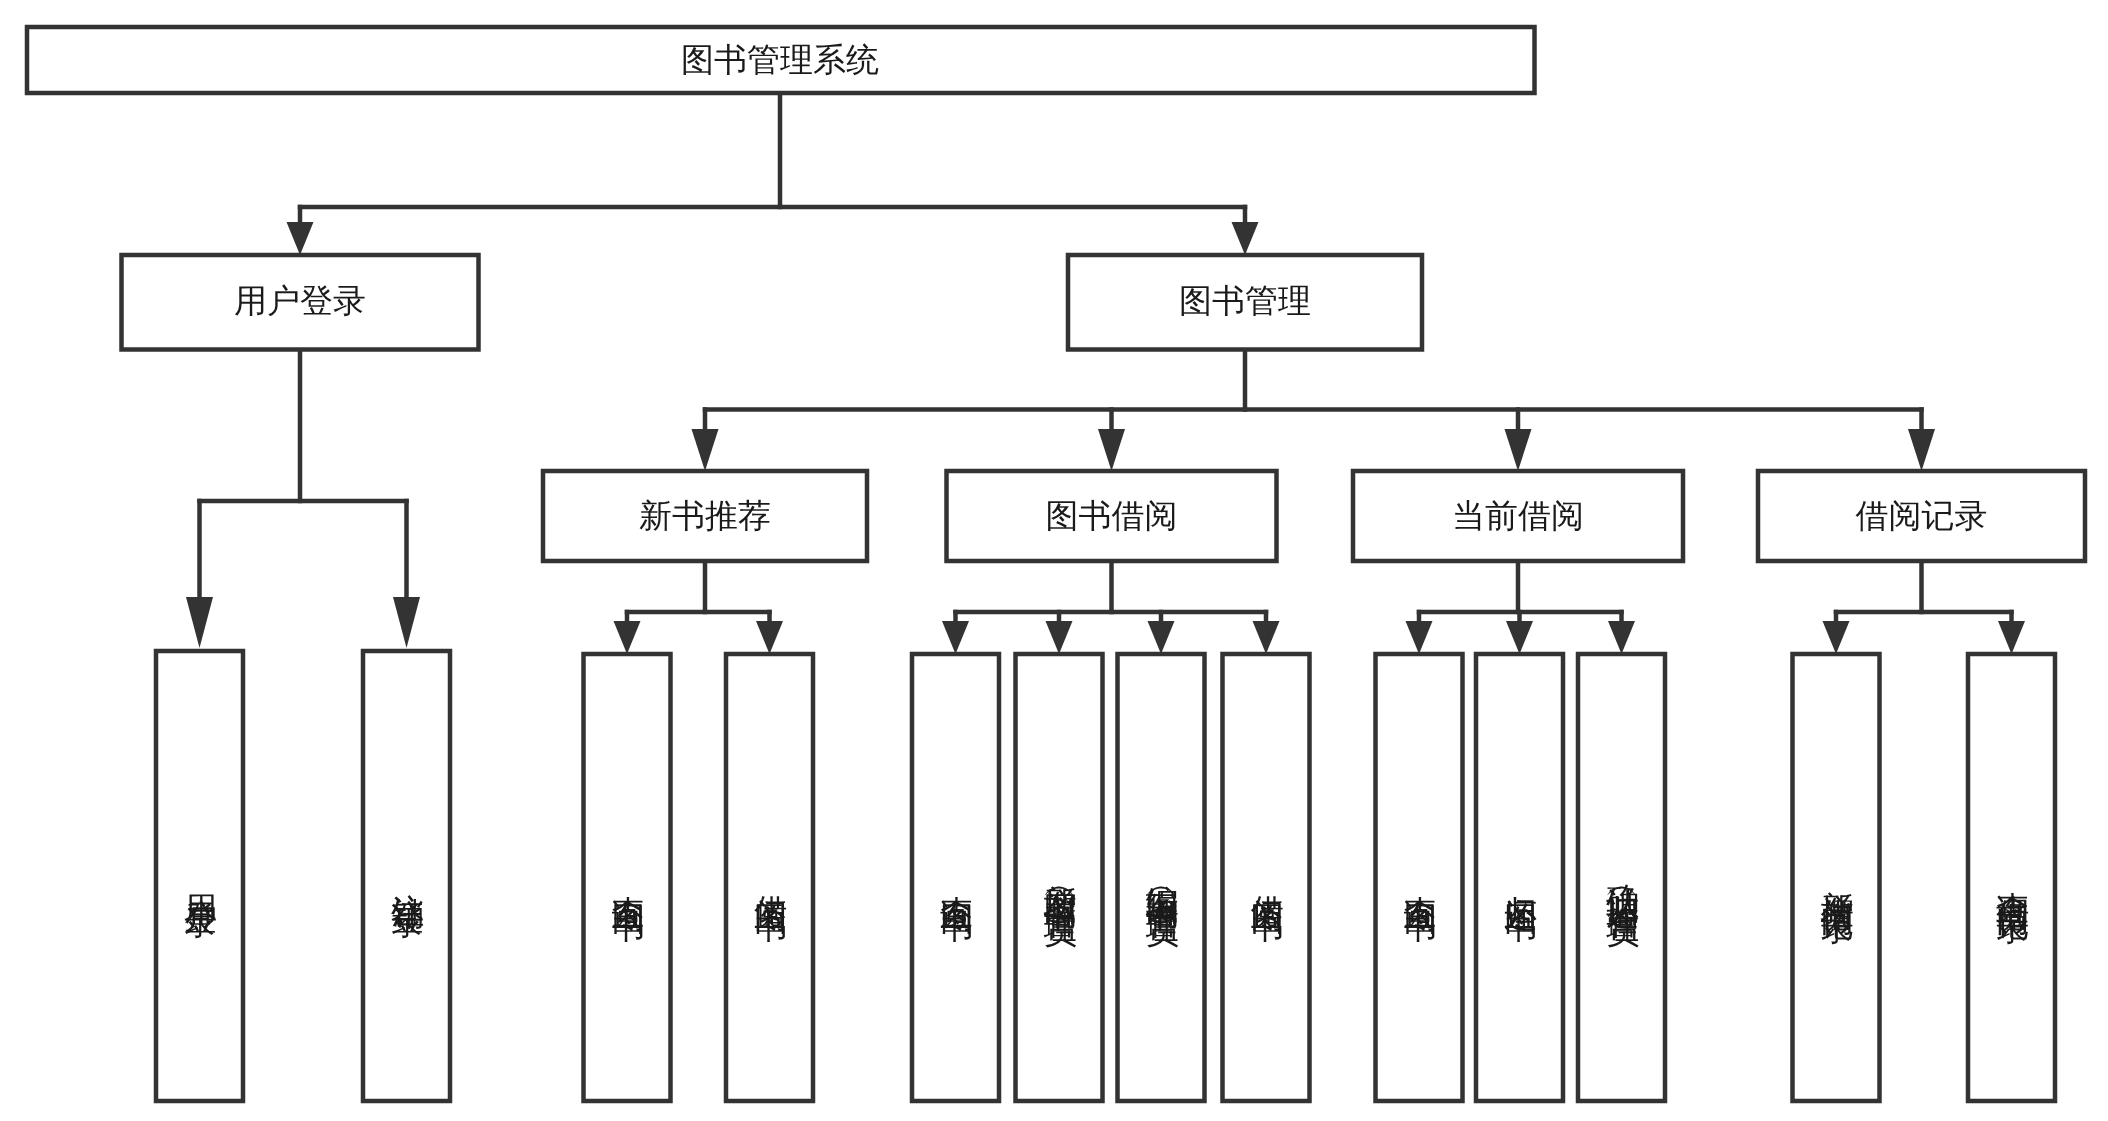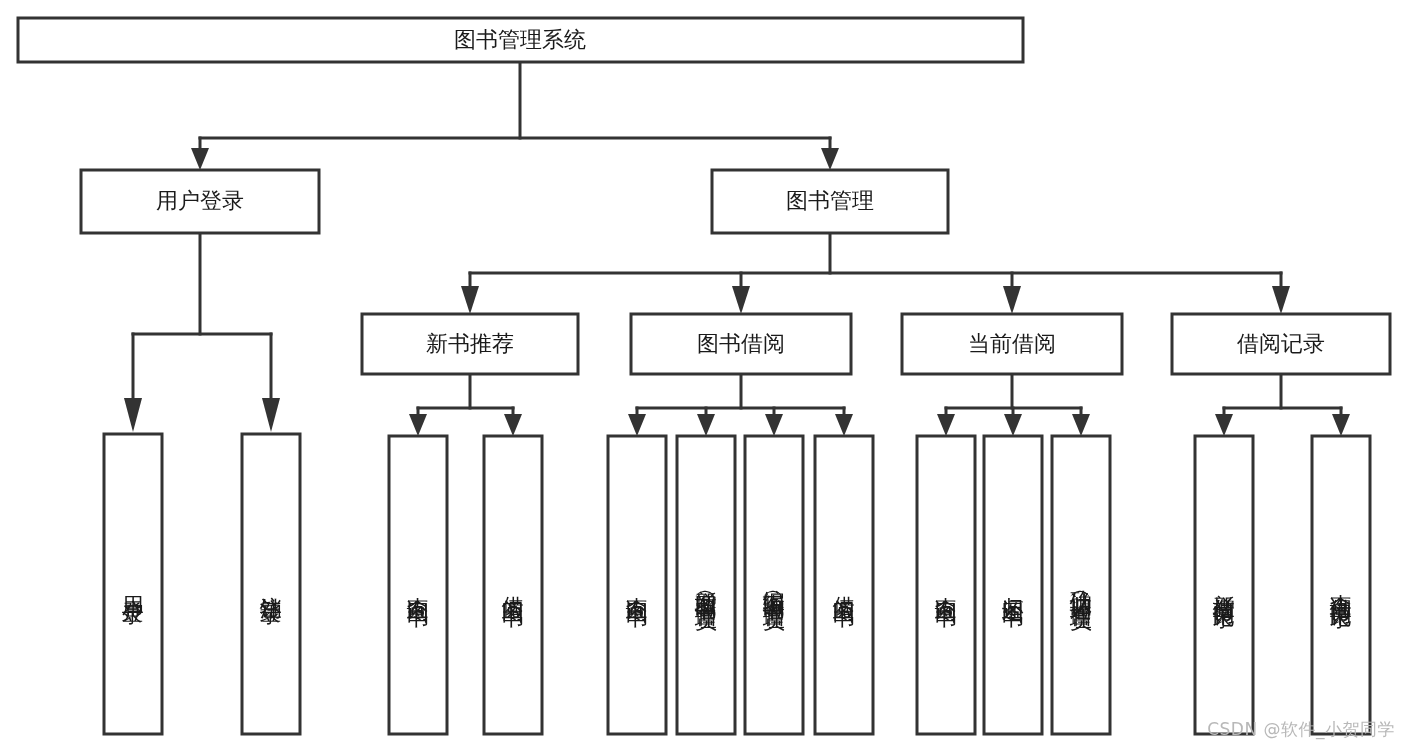--- a/index.html
+++ b/index.html
@@ -229,15 +229,14 @@
     <span class="vert-label">确认归还（管理员）</span>
   </div>
 
   <div class="vert-label-wrap" style="left:1195px; top:436px; width:58px; height:298px;">
     <span class="vert-label">新增借阅记录</span>
   </div>
   <div class="vert-label-wrap" style="left:1312px; top:436px; width:58px; height:298px;">
     <span class="vert-label">查询借阅记录</span>
   </div>
 
-  <div class="watermark">CSDN @软件_小贺同学</div>
 
 </div>
 
 </body></html>

